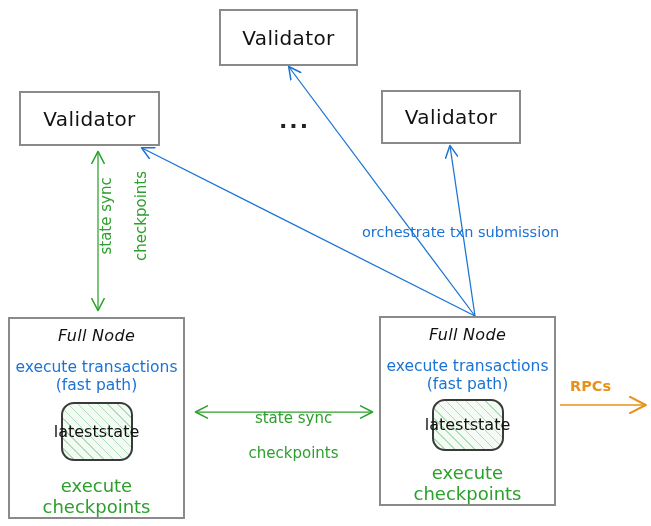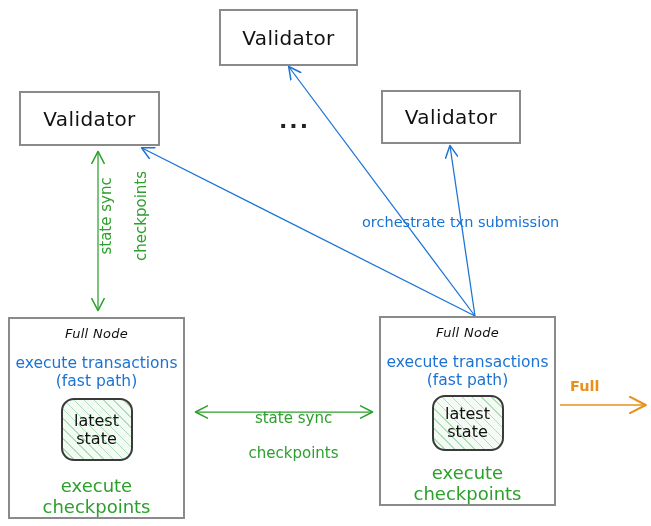--- a/index.html
+++ b/index.html
@@ -11,27 +11,27 @@
             overflow:visible;pointer-events:none;}
 
   .box{position:absolute;box-sizing:border-box;background:#ffffff;
        border:2px solid #8a8a8a;}
 
   .vbox{display:flex;align-items:center;justify-content:center;}
   .vbox .vlabel{font-size:20px;color:#111;letter-spacing:.4px;}
 
   .fnbox{display:flex;flex-direction:column;align-items:center;
          padding-top:7px;}
-  .fn-title{font-size:13px;color:#111;font-style:italic;letter-spacing:.3px;}
+  .fn-title{font-size:16px;color:#111;font-style:italic;letter-spacing:.3px;}
   .fn-blue{color:#1a73d4;font-size:15.5px;line-height:1.14;text-align:center;
            margin-top:14px;}
   .fn-green{color:#2ca02c;font-size:18px;text-align:center;}
 
   .statebox{box-sizing:border-box;border:2px solid #3a3a3a;border-radius:13px;
-            display:flex;flex-direction:column;align-items:center;
+            display:flex;align-items:center;
             justify-content:center;color:#111;font-size:16px;line-height:1.12;
             background-color:#f4fbf4;
             background-image:repeating-linear-gradient(45deg,
               rgba(60,175,80,.38) 0 1px, rgba(0,0,0,0) 1px 7px);}
 
   .ellipsis{position:absolute;font-size:22px;color:#222;letter-spacing:2px;
             font-weight:700;}
 
   .lbl{position:absolute;white-space:pre;}
   .lbl-blue{color:#1a73d4;font-size:14.5px;}
@@ -125,17 +125,17 @@
   <div class="lbl rot lbl-green" style="left:80px;top:280px;">
     <span>state sync</span><br>
     <span>checkpoints</span>
   </div>
 
   <div class="lbl lbl-green" style="left:228px;top:392px;width:112px;">
     <span>state sync</span><br>
     <span>checkpoints</span>
   </div>
 
-  <div class="lbl lbl-blue" style="left:362px;top:214px;">orchestrate txn submission</div>
+  <div class="lbl lbl-blue" style="left:362px;top:224px;">orchestrate txn submission</div>
 
-  <div class="lbl lbl-orange" style="left:570px;top:378px;">Full</div>
+  <div class="lbl lbl-orange" style="left:570px;top:378px;">RPCs</div>
 
 </div>
 
 </body></html>

